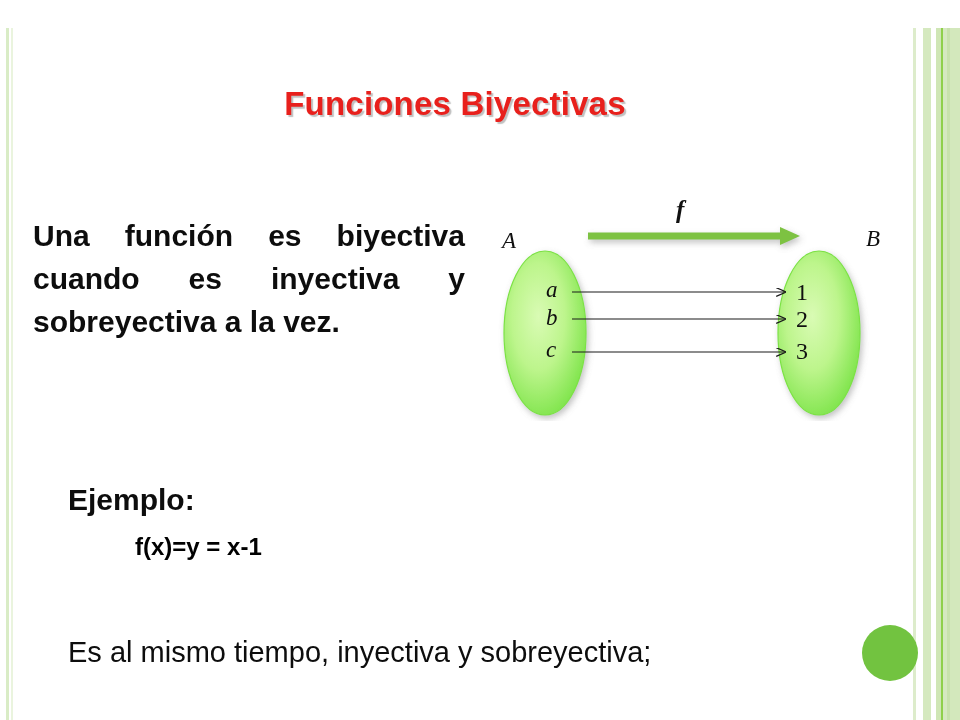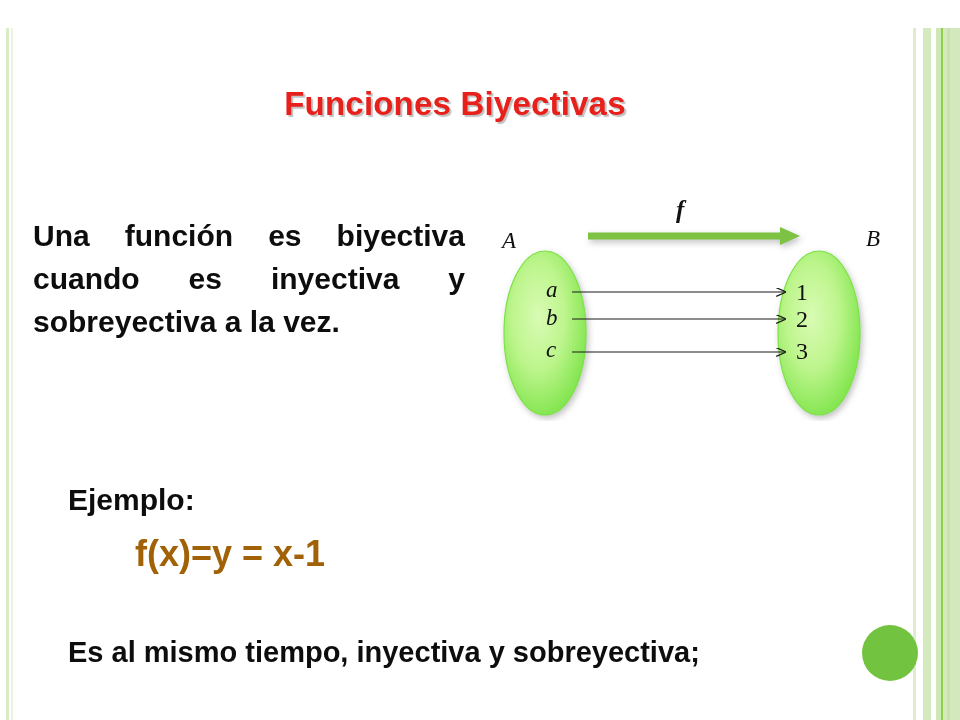--- a/index.html
+++ b/index.html
@@ -69,33 +69,33 @@
     left: 68px;
     top: 455px;
     font-size: 30px;
     font-weight: bold;
     color: #0d0d0d;
   }
   #example-formula {
     position: absolute;
     left: 135px;
     top: 505px;
-    font-size: 36px;
-    font-weight: bold;
-    color: #a16207;
+    font-size: 24px;
+    font-weight: bold;
+    color: #000000;
   }
 
   
   #conclusion {
     position: absolute;
     left: 68px;
     top: 602px;
     width: 830px;
     font-size: 29px;
-    font-weight: bold;
+    font-weight: normal;
     line-height: 44px;
     color: #0d0d0d;
   }
 
   
   #corner-circle {
     position: absolute;
     left: 862px;
     top: 597px;
     width: 56px;

